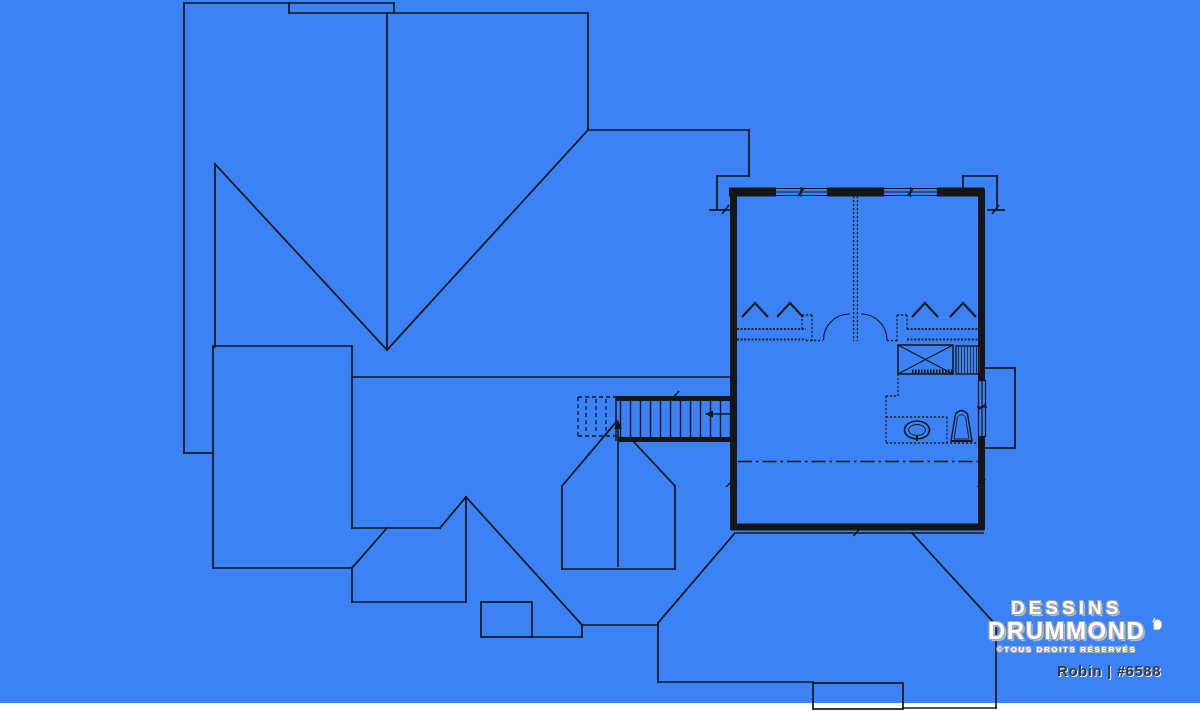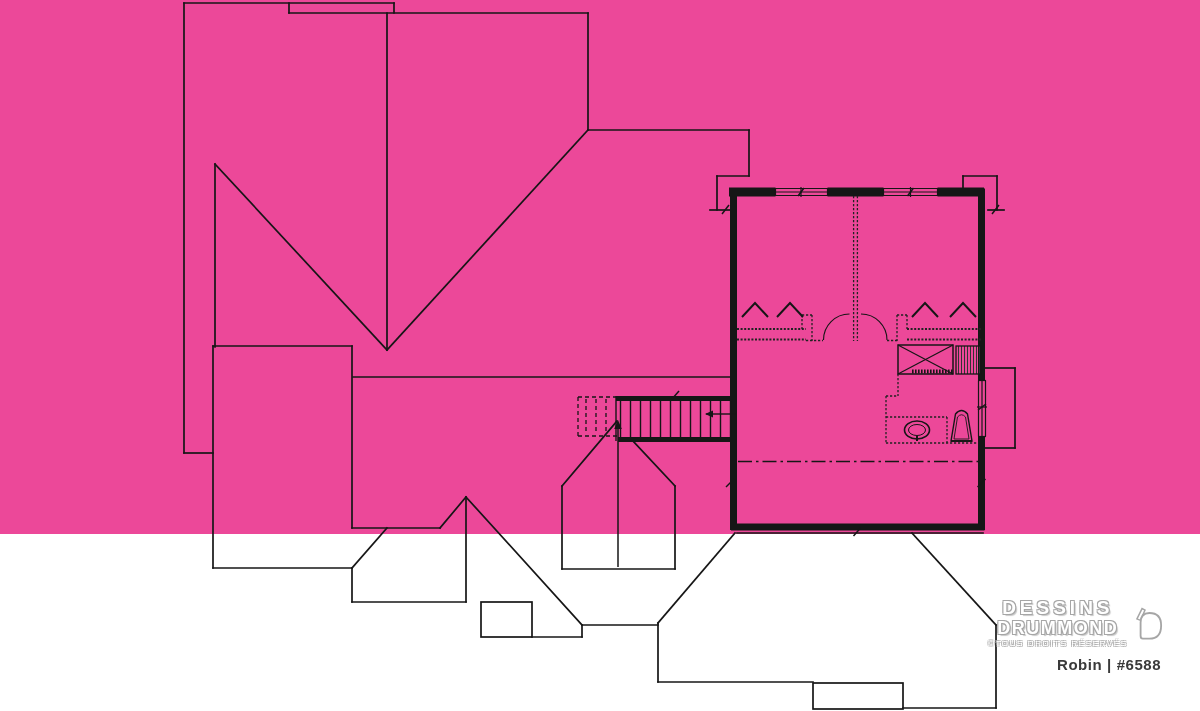--- a/index.html
+++ b/index.html
@@ -1,27 +1,27 @@
 <!DOCTYPE html>
 <html><head>
 <meta charset="utf-8">
 <style>
   html,body{margin:0;padding:0;background:#ffffff;width:1200px;height:711px;overflow:hidden;
     font-family:"Liberation Sans", sans-serif;}
-  .canvas{position:relative;width:1200px;height:534px;background:#ec4899;}
+  .canvas{position:relative;width:1200px;height:703px;background:#3b82f6;}
   .canvas svg.plan{position:absolute;left:0;top:0;}
   
   .logo{position:absolute;left:988px;top:598px;width:175px;text-align:center;}
   .logo-row{display:flex;align-items:flex-start;justify-content:center;gap:6px;}
   .logo-text{line-height:1;}
   .brand1{font-size:19px;font-weight:700;letter-spacing:4px;color:#fff;
     text-shadow:-1px -1px 0 #a6a6a6,1px -1px 0 #a6a6a6,-1px 1px 0 #a6a6a6,1px 1px 0 #a6a6a6,2px 2px 1px #c9c9c9;}
-  .brand2{font-size:18px;font-weight:700;letter-spacing:1.5px;color:#fff;margin-top:2px;
+  .brand2{font-size:24px;font-weight:700;letter-spacing:1.5px;color:#fff;margin-top:2px;
     text-shadow:-1px -1px 0 #a6a6a6,1px -1px 0 #a6a6a6,-1px 1px 0 #a6a6a6,1px 1px 0 #a6a6a6,2px 2px 1px #c9c9c9;}
-  .rights{font-size:8px;font-weight:400;letter-spacing:1.6px;color:#fff;margin-top:3px;white-space:nowrap;
+  .rights{font-size:8px;font-weight:700;letter-spacing:1.6px;color:#fff;margin-top:3px;white-space:nowrap;
     text-shadow:-1px -1px 0 #b0b0b0,1px -1px 0 #b0b0b0,-1px 1px 0 #b0b0b0,1px 1px 0 #b0b0b0;}
   .plan-id{margin-top:8px;padding-right:2px;font-size:15px;font-weight:700;color:#3a3a3a;
     text-shadow:1px 1px 0 rgba(255,255,255,.85);letter-spacing:.5px;text-align:right;}
   .plan-id .sep{margin:0 5px;}
   .door-icon{margin-top:2px;}
 </style>
 </head>
 <body>
 
 <div class="canvas">

